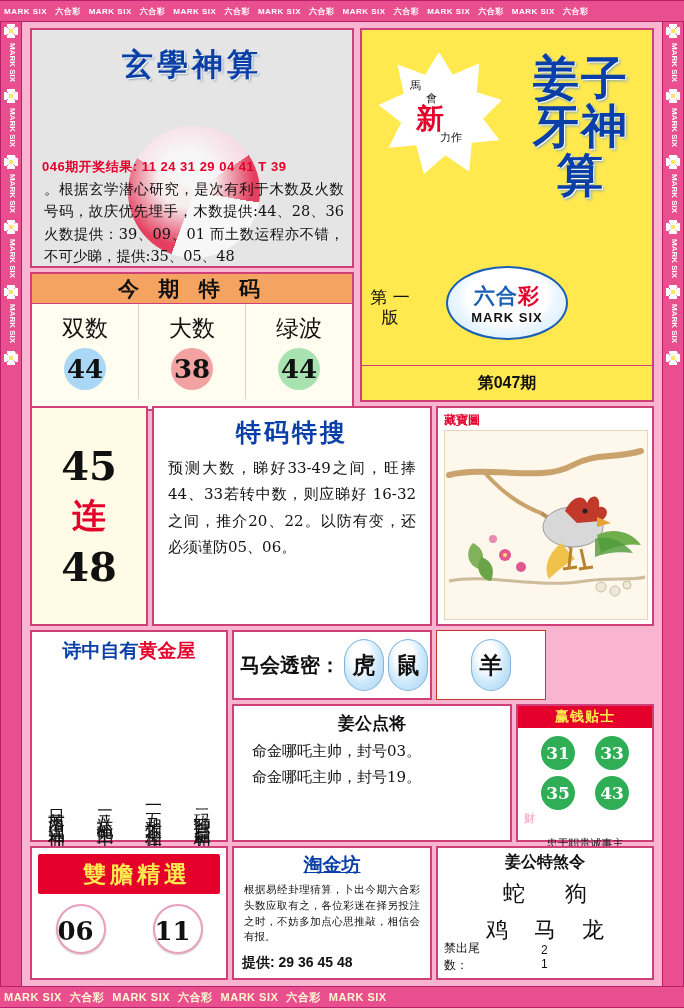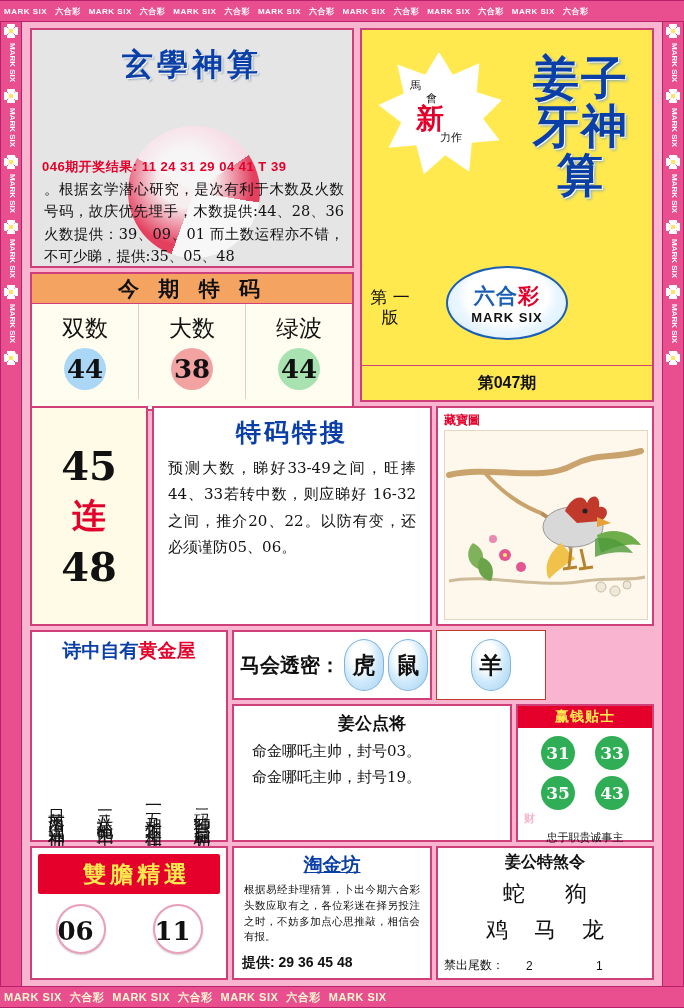--- a/index.html
+++ b/index.html
@@ -255,21 +255,21 @@
     display:grid; grid-template-columns:1fr 1fr; gap:6px;
     padding:8px 16px;
   }
   #tips .ball {
     width:34px; height:34px; line-height:34px; border-radius:50%;
     background:#2fae56; color:#fff; text-align:center;
     font-family:"DejaVu Serif", serif; font-size:17px; font-weight:bold;
     margin:0 auto;
   }
   #tips .foot {
-    text-align:center; font-size:11px; color:#111; margin-top:12px;
+    text-align:center; font-size:11px; color:#111; margin-top:18px;
   }
   #tips .wm {
     position:absolute; left:6px; bottom:14px;
     font-size:11px; color:#f4b6cd; font-weight:bold;
   }
 
   
   #shuangdan { left:8px; top:824px; width:198px; height:134px;
     background:#fff; border:2px solid #cf3f7a; }
   #shuangdan .hd {
@@ -316,21 +316,21 @@
   }
   #shaling .r2 {
     display:flex; justify-content:center; gap:26px; margin-top:6px;
     font-family:"DejaVu Serif", serif; font-size:22px; color:#111;
   }
   #shaling .foot {
     position:absolute; left:6px; bottom:4px; right:6px;
     display:flex; align-items:center;
     font-size:12px; color:#111;
   }
-  #shaling .foot .digits { margin-left:22px; letter-spacing:30px; }
+  #shaling .foot .digits { margin-left:38px; letter-spacing:30px; }
 </style>
 </head>
 <body>
 
 <div class="page">
 
   <div class="border-top">
     <span class="bt">MARK SIX</span>
     <span class="bt">六合彩</span>
     <span class="bt">MARK SIX</span>

